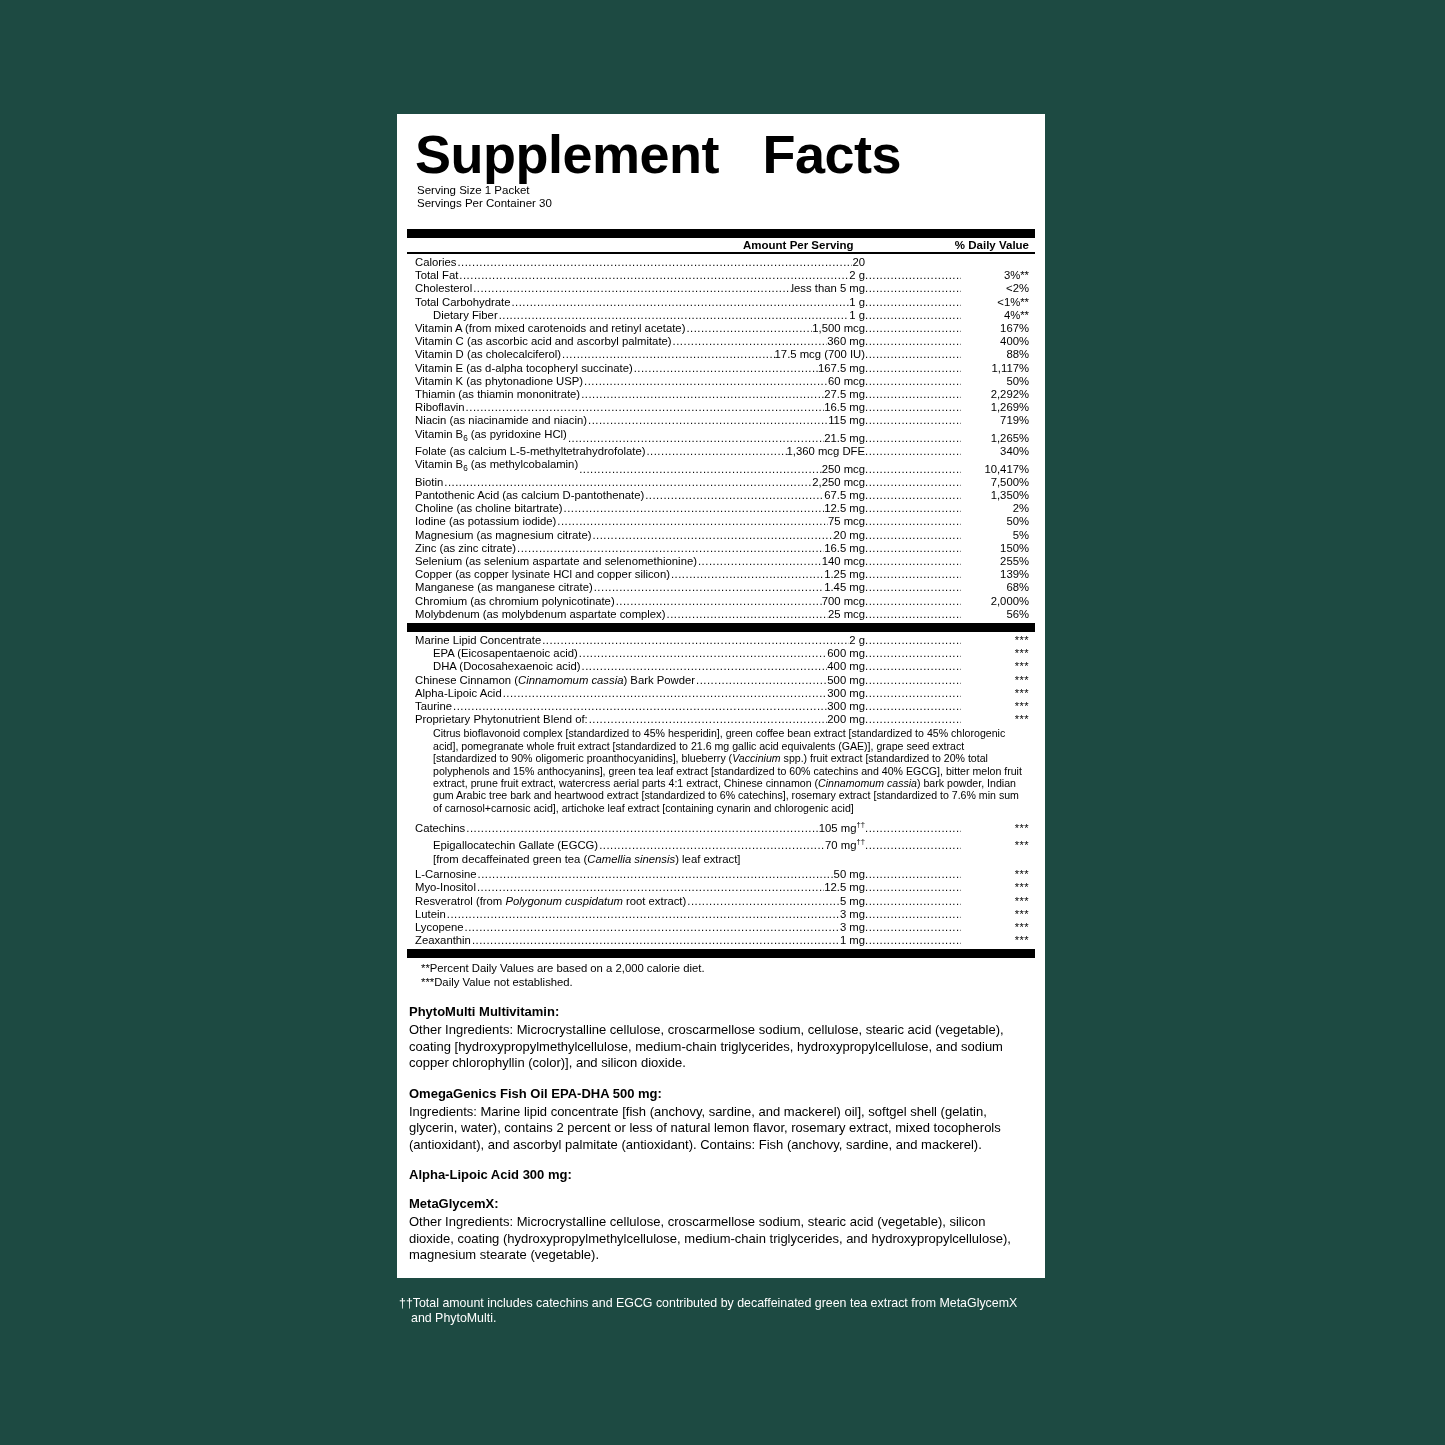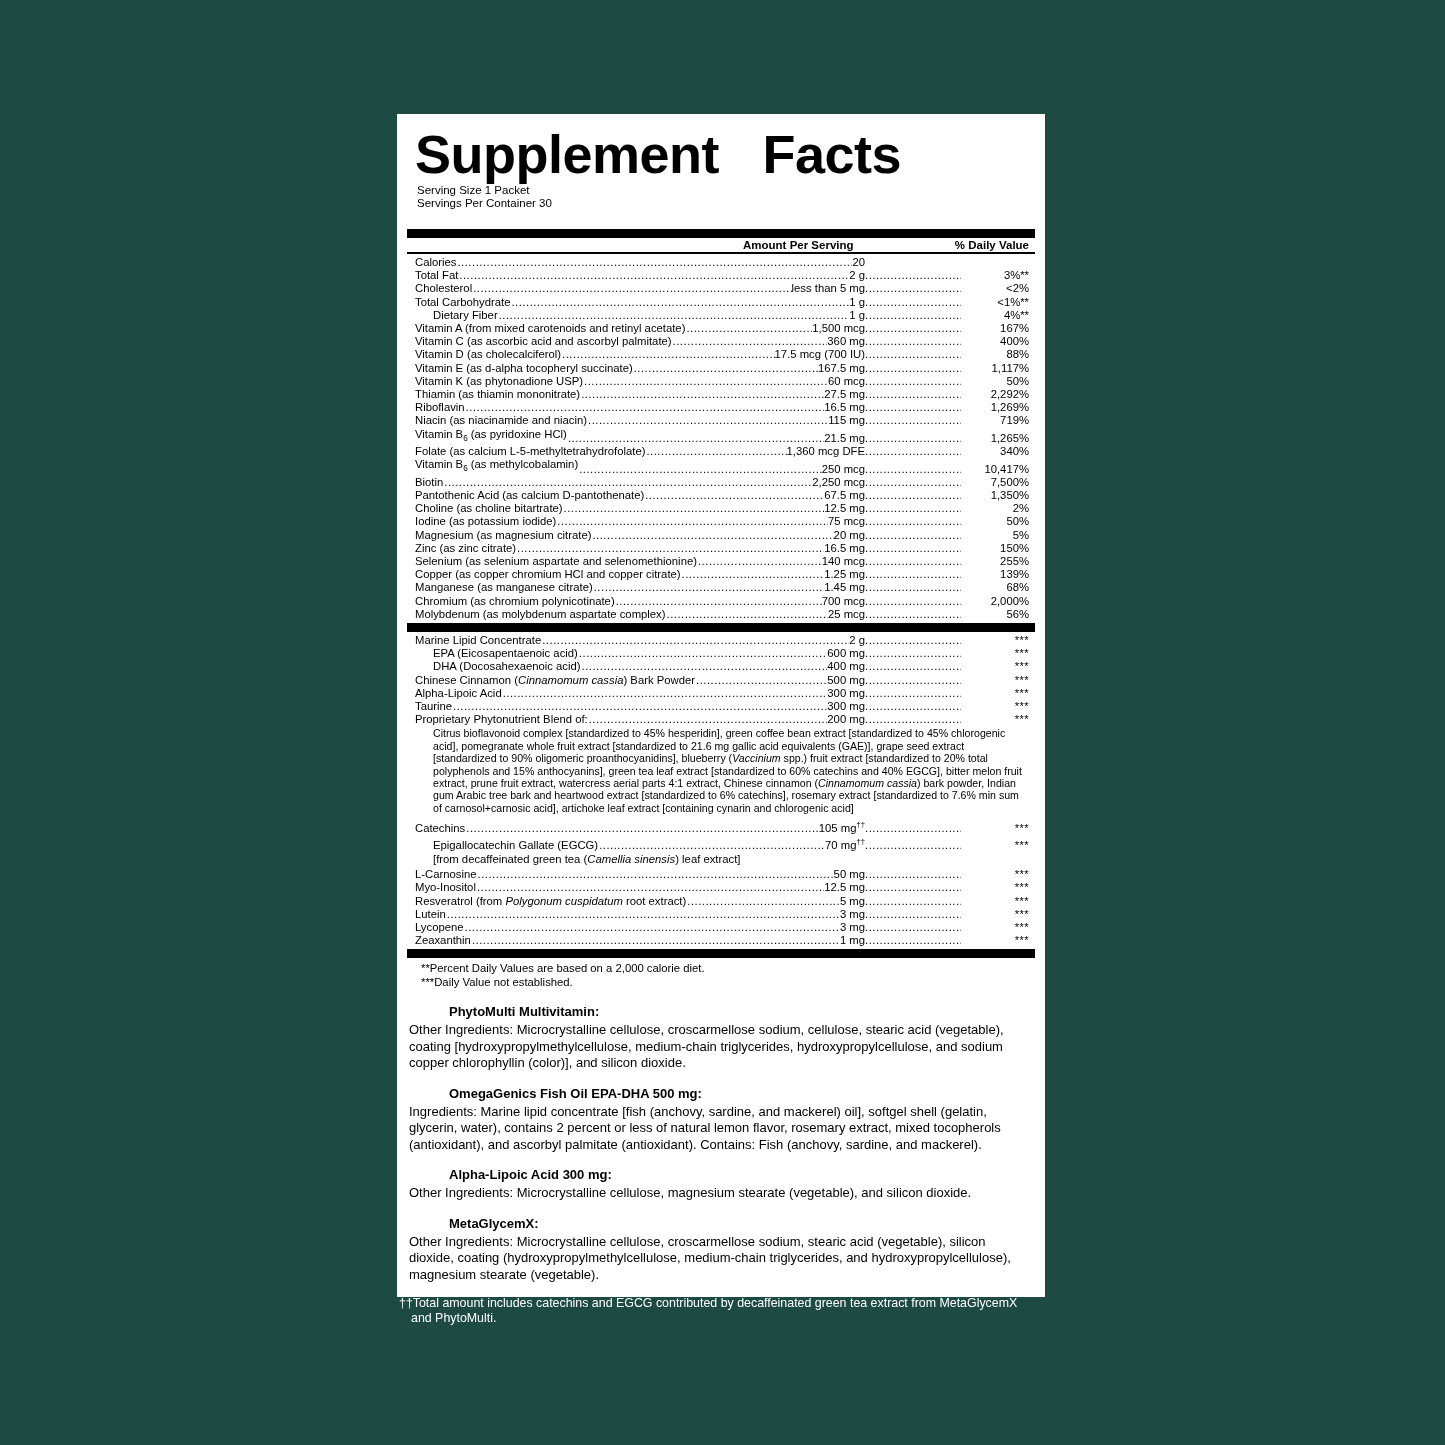--- a/index.html
+++ b/index.html
@@ -123,21 +123,20 @@
     padding: 4px 0 0 14px;
   }
 
   .ing-block { margin-bottom: 14px; }
   .ing-block:last-child { margin-bottom: 0; }
   .ing-head {
     font-size: 13px;
     font-weight: bold;
     color: #000;
     margin-bottom: 3px;
-    margin-left: 40px;
   }
   .ing-body {
     font-size: 13px;
     line-height: 16.5px;
     color: #000;
   }
   #bottom-note {
     position: absolute;
     left: 399px;
     top: 1296px;
@@ -329,21 +328,21 @@
           <span class="dv">150%</span>
         </div>
         <div class="row">
           <span class="nm">Selenium (as selenium aspartate and selenomethionine)</span>
           <span class="dots">................................................................................................................................................................</span>
           <span class="amt">140 mcg</span>
           <span class="dots2">............................................................</span>
           <span class="dv">255%</span>
         </div>
         <div class="row">
-          <span class="nm">Copper (as copper chromium HCl and copper citrate)</span>
+          <span class="nm">Copper (as copper lysinate HCl and copper silicon)</span>
           <span class="dots">................................................................................................................................................................</span>
           <span class="amt">1.25 mg</span>
           <span class="dots2">............................................................</span>
           <span class="dv">139%</span>
         </div>
         <div class="row">
           <span class="nm">Manganese (as manganese citrate)</span>
           <span class="dots">................................................................................................................................................................</span>
           <span class="amt">1.45 mg</span>
           <span class="dots2">............................................................</span>
@@ -495,21 +494,20 @@
       <div class="ing-block">
         <div class="ing-head">PhytoMulti Multivitamin:</div>
         <div class="ing-body">Other Ingredients: Microcrystalline cellulose, croscarmellose sodium, cellulose, stearic acid (vegetable), coating [hydroxypropylmethylcellulose, medium-chain triglycerides, hydroxypropylcellulose, and sodium copper chlorophyllin (color)], and silicon dioxide.</div>
       </div>
       <div class="ing-block">
         <div class="ing-head">OmegaGenics Fish Oil EPA-DHA 500 mg:</div>
         <div class="ing-body">Ingredients: Marine lipid concentrate [fish (anchovy, sardine, and mackerel) oil], softgel shell (gelatin, glycerin, water), contains 2 percent or less of natural lemon flavor, rosemary extract, mixed tocopherols (antioxidant), and ascorbyl palmitate (antioxidant). Contains: Fish (anchovy, sardine, and mackerel).</div>
       </div>
       <div class="ing-block">
         <div class="ing-head">Alpha-Lipoic Acid 300 mg:</div>
-        <div class="ing-body">Other Ingredients: Microcrystalline cellulose, magnesium stearate (vegetable), and silicon dioxide.</div>
       </div>
       <div class="ing-block">
         <div class="ing-head">MetaGlycemX:</div>
         <div class="ing-body">Other Ingredients: Microcrystalline cellulose, croscarmellose sodium, stearic acid (vegetable), silicon dioxide, coating (hydroxypropylmethylcellulose, medium-chain triglycerides, and hydroxypropylcellulose), magnesium stearate (vegetable).</div>
       </div>
     </div>
 
   <div id="bottom-note">
     <span>††Total amount includes catechins and EGCG contributed by decaffeinated green tea extract from MetaGlycemX</span>
     <span class="l2">and PhytoMulti.</span>

